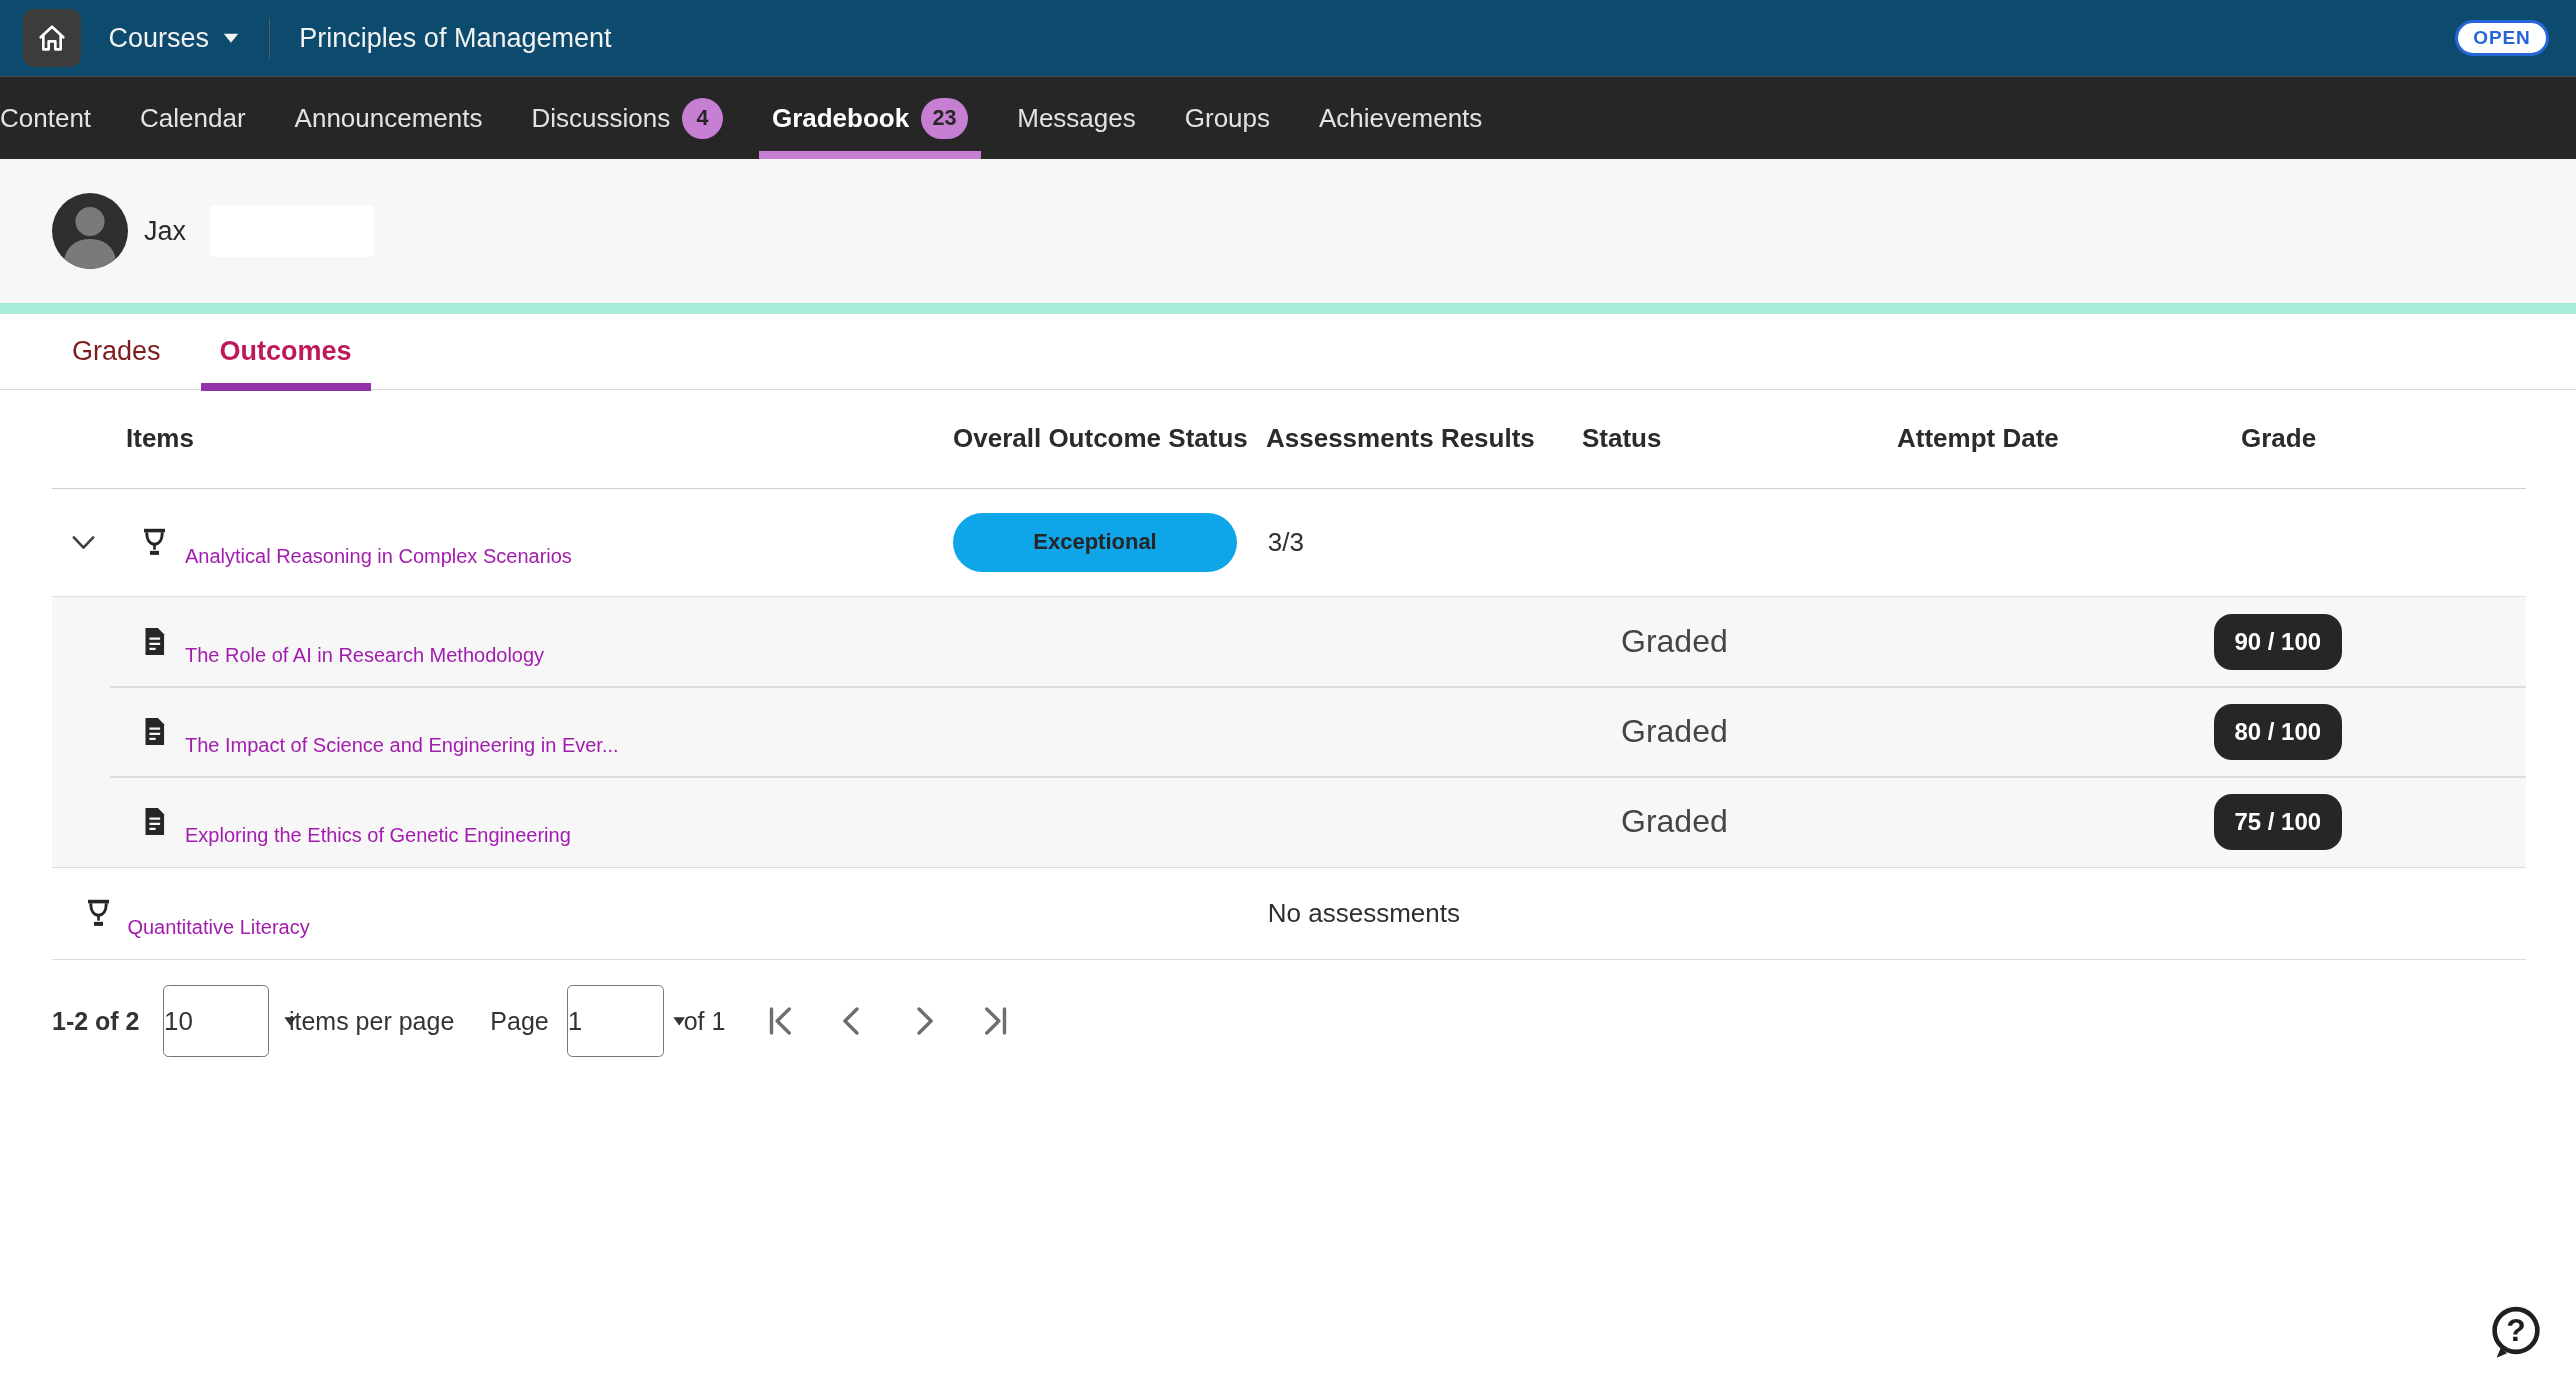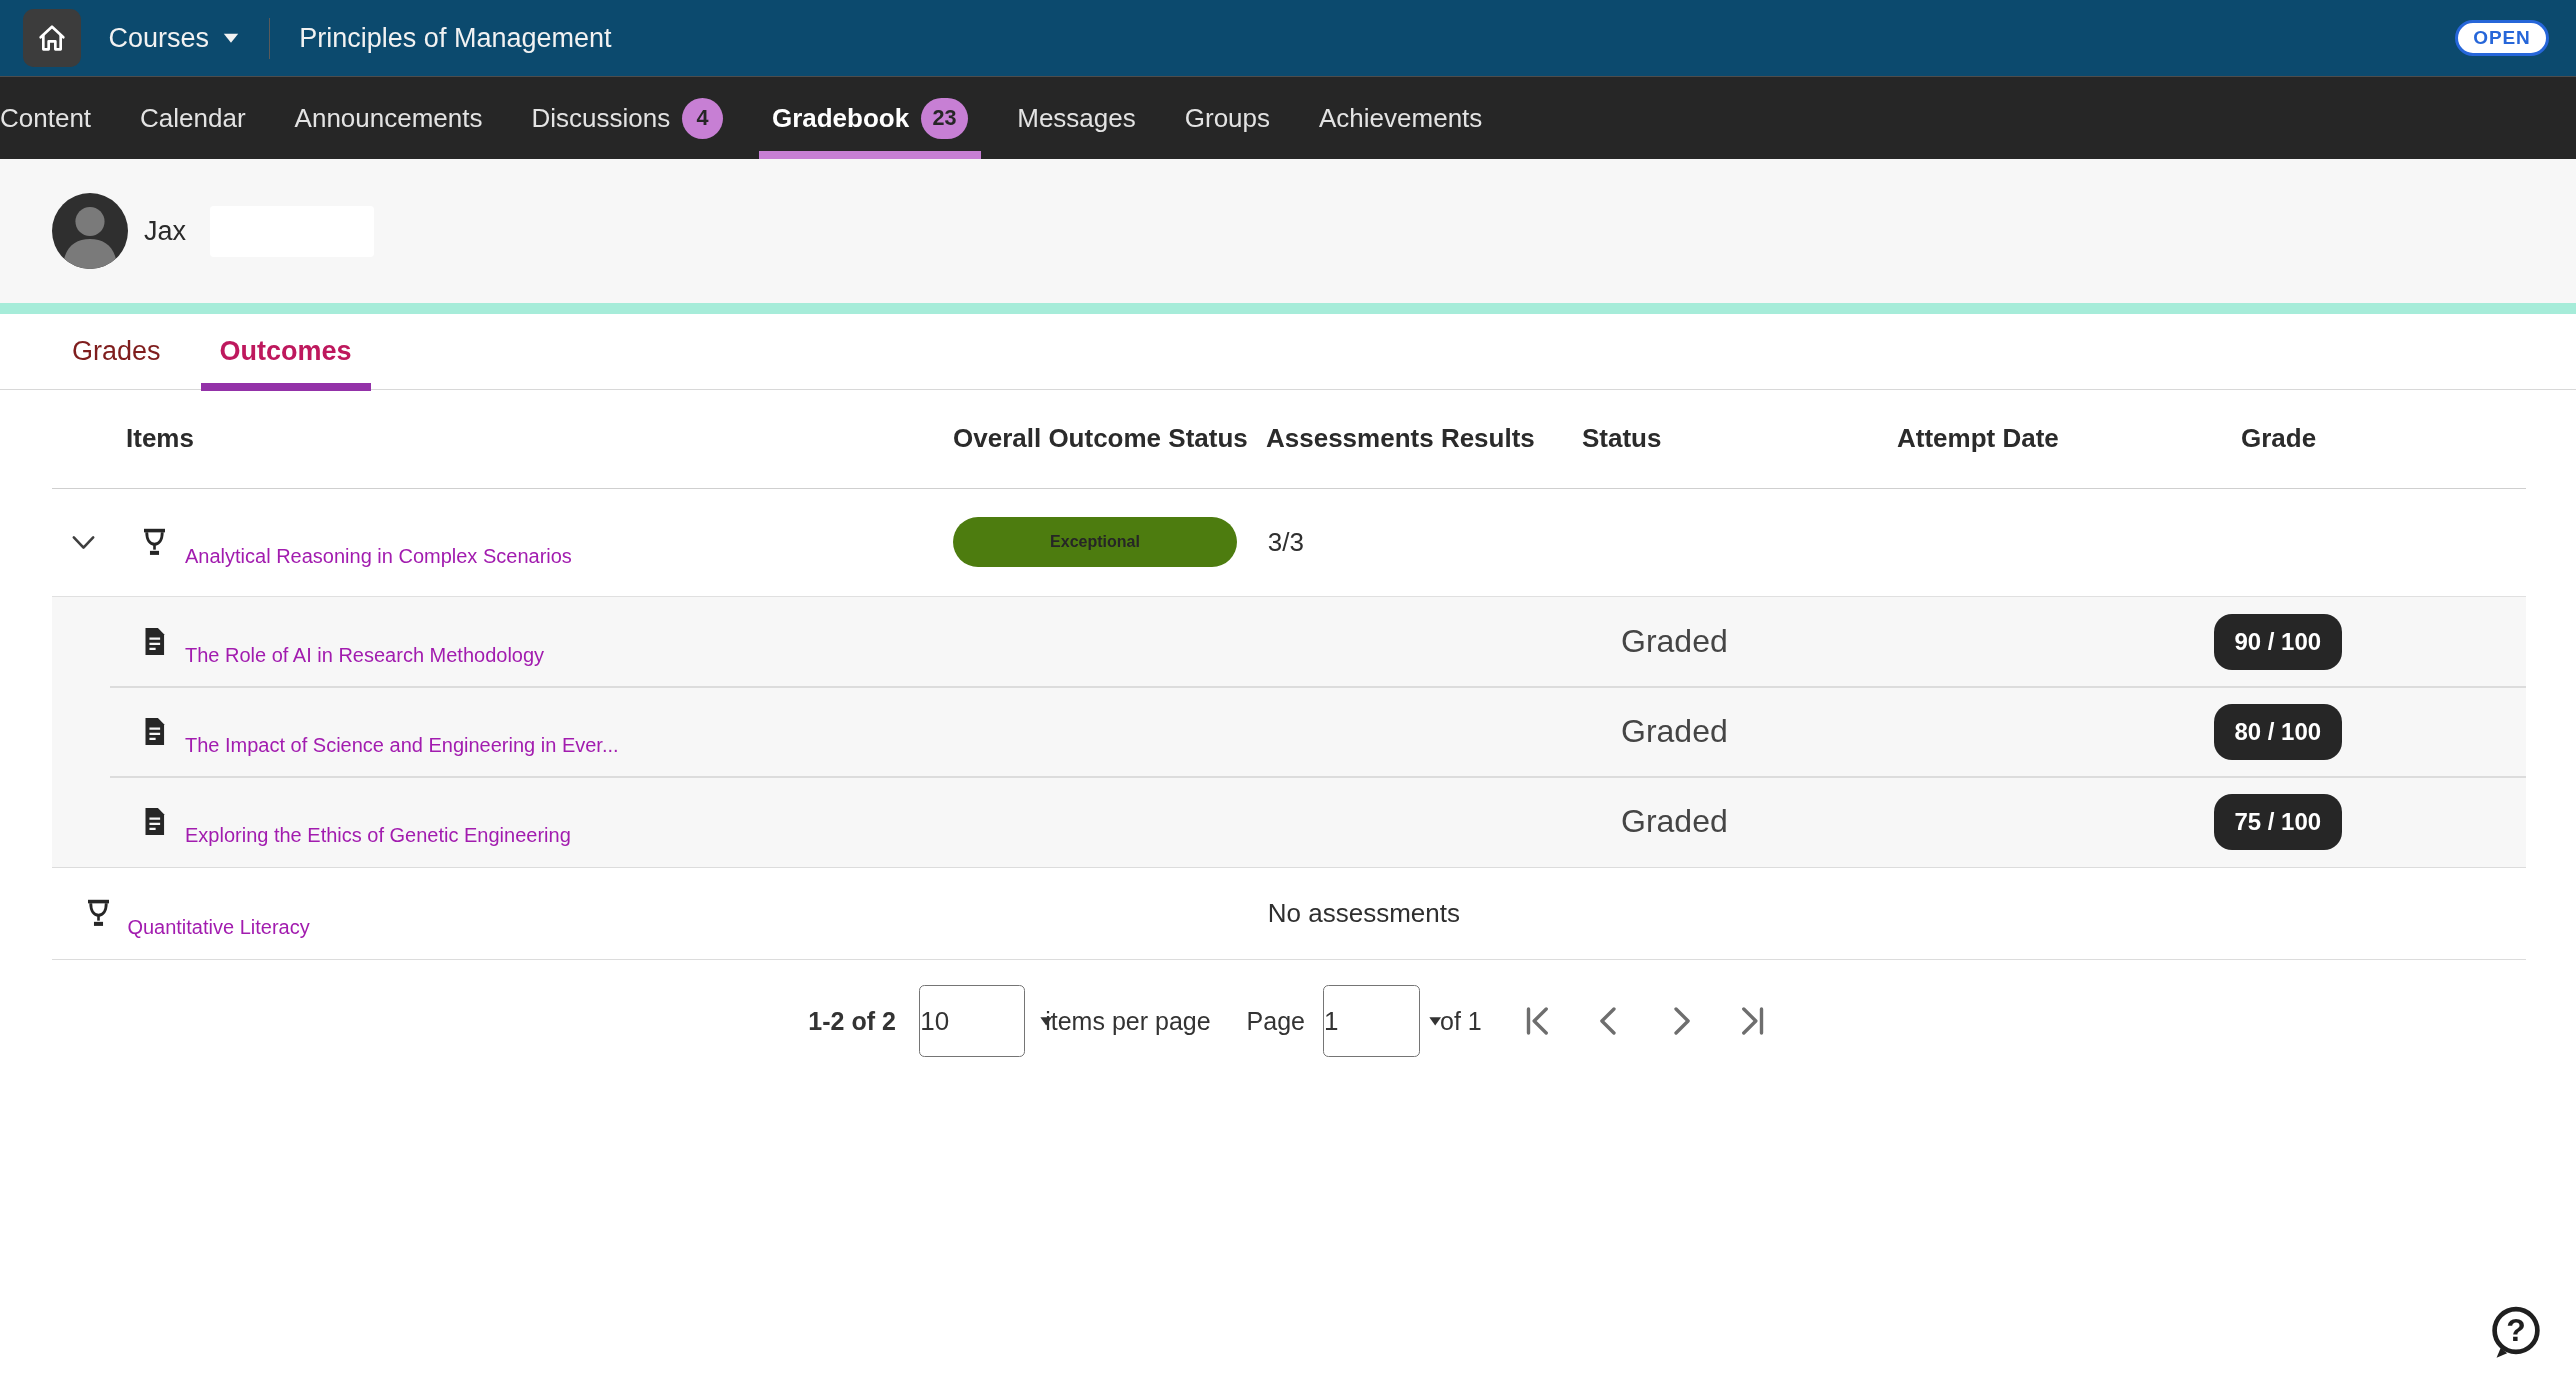--- a/index.html
+++ b/index.html
@@ -53,42 +53,42 @@
   .thead { height:99px; border-bottom:1.8px solid #cfcfcf; font-weight:bold; font-size:26px; color:#2b2b2b; }
   .th-items { padding-left:74px; }
   .th-grade { padding-left:29px; }
 
   .row-outcome1 { height:108px; background:#ffffff; border-bottom:1.8px solid #e0e0e0; }
   .cell-items-1 { display:flex; align-items:center; padding-left:16px; }
   .chevron-btn { width:31px; height:31px; display:flex; align-items:center; justify-content:center;
                  cursor:pointer; margin-right:41px; }
   .trophy { width:29px; height:31px; margin-right:16px; flex:0 0 auto; }
   .row-title { font-size:20px; color:#a21caf; white-space:nowrap;margin-top:28px; }
-  .status-pill-green { width:284px; height:50px; border-radius:31px; background:#4d7c0f;
+  .status-pill-green { width:284px; height:59px; border-radius:31px; background:#0ea5e9;
                        display:flex; align-items:center; justify-content:center;
-                       font-size:16px; font-weight:bold; color:#262626; }
+                       font-size:22px; font-weight:bold; color:#262626; }
   .assess-txt { font-size:26px; color:#2f2f2f; padding-left:1.8px; }
 
   .subband { background:#f7f7f7; border-bottom:1.8px solid #dcdcdc; }
   .subrow { height:90px; position:relative; }
   .subrow .sep { position:absolute; left:58px; right:0; top:-0.9px; height:1.8px; background:#dcdcdc; }
   .cell-items-sub { display:flex; align-items:center; padding-left:89px; }
   .doc-icon { width:27px; height:31px; margin-right:17px; flex:0 0 auto; }
   .graded-txt { font-size:32px; color:#454545;margin-left:39px; }
   .grade-pill { width:128px; height:56px; margin-left:1.8px; border-radius:18px; background:#262626;
                 color:#ffffff; font-size:24px; font-weight:bold;
                 display:flex; align-items:center; justify-content:center; }
 
   .row-outcome2 { height:92px; background:#ffffff; border-bottom:1.8px solid #dcdcdc; }
   .cell-items-2 { display:flex; align-items:center; padding-left:32px; }
   .cell-items-2 .trophy { margin-right:14.4px; }
 
   
   .pagination { margin-left:52px; width:2474px; height:76px; margin-top:23.4px;
-                display:flex; align-items:center; justify-content:center; font-size:25px; color:#333; }
+                display:flex; align-items:center; justify-content:flex-start; font-size:25px; color:#333; }
   .pg-range { font-weight:bold; }
   .pg-select { height:72px; border:1.8px solid #757575; border-radius:5.4px; background:#fff;
                display:flex; align-items:center; cursor:pointer;gap:45px; }
   .pg-select .val { font-size:26px; color:#333; text-align:center; }
   .pg-select .vdiv { width:1.8px; height:40px; background:#cccccc; }
   .pg-select .caret { width:32px; display:flex; align-items:center; justify-content:center; }
   .sel-10 { width:106px; margin-left:23.4px; }
   .sel-10 .val { flex:1; }
   .sel-page { width:97px; margin-left:18px; }
   .sel-page .val { flex:1; }

